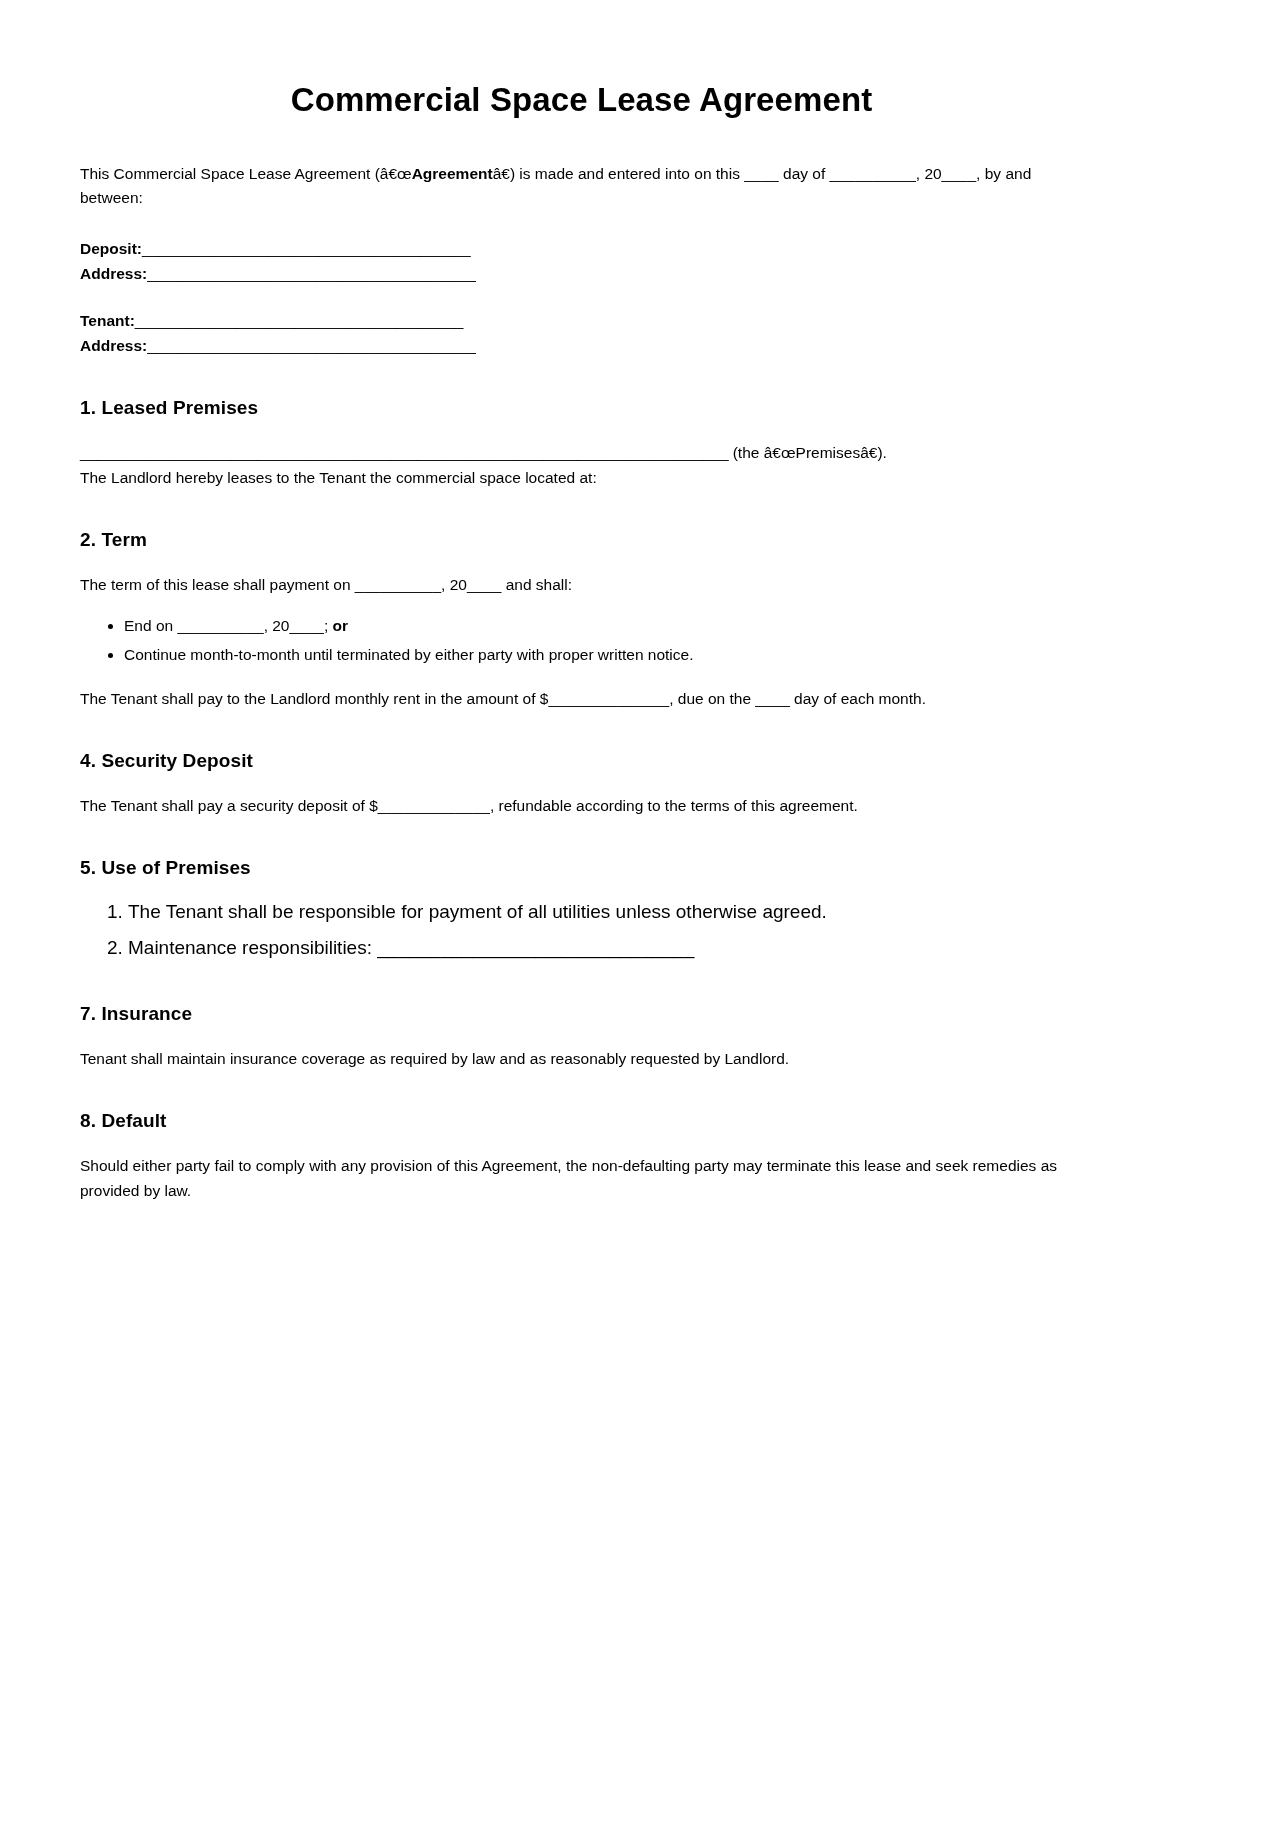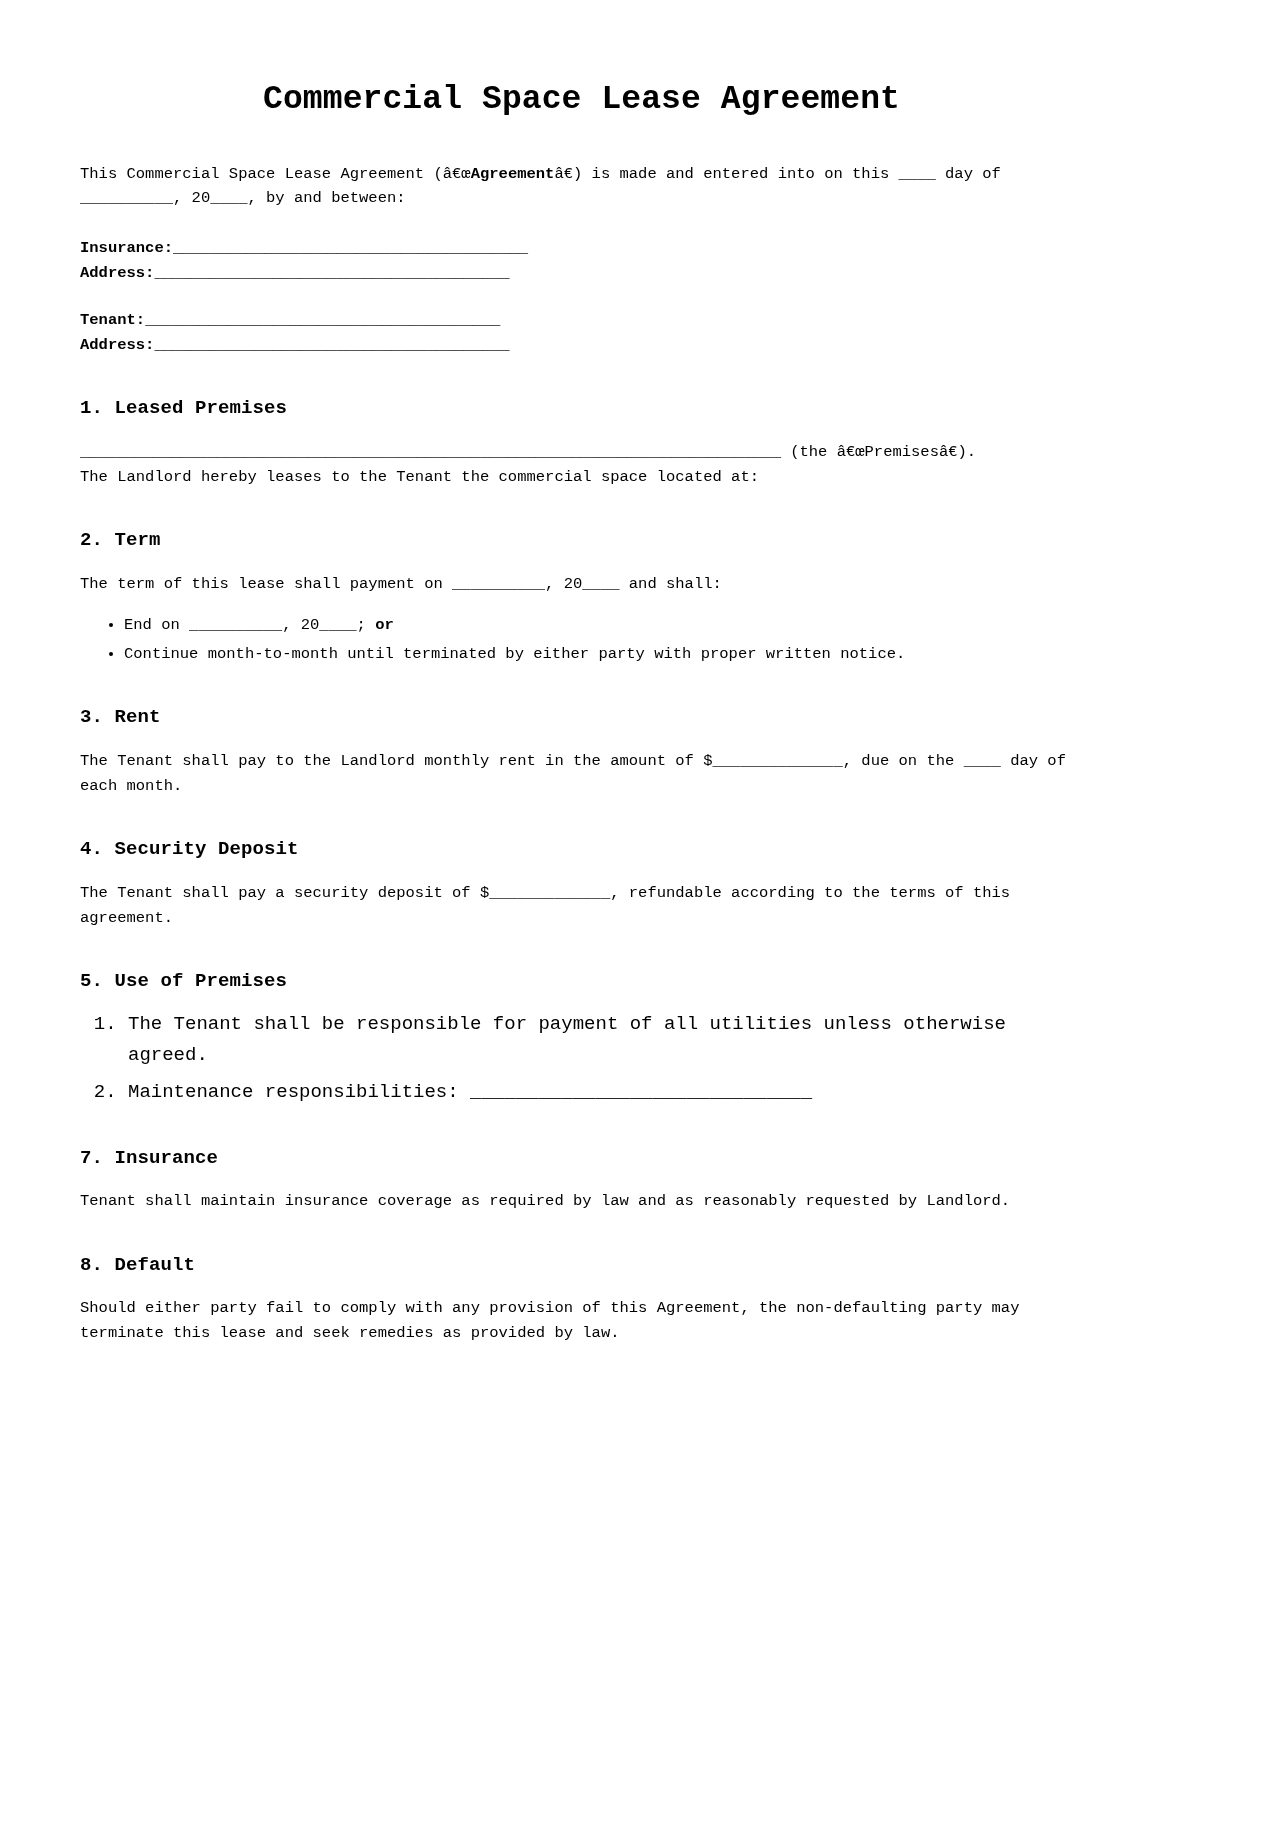--- a/index.html
+++ b/index.html
@@ -15,21 +15,20 @@
     color: #000000;
     -webkit-font-smoothing: antialiased;
   }
   .page {
     width: 1153px;
     min-height: 1826px;
     box-sizing: border-box;
     padding: 62px 70px 40px 80px;
     background: #ffffff;
     position: relative;
-    font-family: Liberation Mono, monospace;
   }
   .doc-title {
     font-size: 33px;
     font-weight: bold;
     text-align: center;
     letter-spacing: 0.1px;
     margin: 18px 0 0 0;
     line-height: 1.2;
   }
   .intro {
@@ -102,21 +101,21 @@
 <body>
 
 <div class="page">
 
   <h1 class="doc-title">Commercial Space Lease Agreement</h1>
 
   <p class="intro"><span>This Commercial Space Lease Agreement (â€œ</span><span class="bold-inline">Agreement</span><span>â€) is made and entered into on this ____ day of __________, 20____, by and between:</span></p>
 
   <div class="party-block">
     <div class="party-group">
-      <div class="party-line"><span class="party-label">Insurance:</span><span class="fillline">_______________________________________</span></div>
+      <div class="party-line"><span class="party-label">Deposit:</span><span class="fillline">_______________________________________</span></div>
       <div class="party-line"><span class="party-label">Address:</span><span class="fillline">_______________________________________</span></div>
     </div>
 
     <div class="party-group">
       <div class="party-line"><span class="party-label">Tenant:</span><span class="fillline">_______________________________________</span></div>
       <div class="party-line"><span class="party-label">Address:</span><span class="fillline">_______________________________________</span></div>
     </div>
   </div>
 
   <h2 class="section-heading">1. Leased Premises</h2>
@@ -127,21 +126,20 @@
 
   <h2 class="section-heading">2. Term</h2>
   <div class="section-body">
     <p>The term of this lease shall payment on __________, 20____ and shall:</p>
   </div>
   <ul class="bullets">
     <li><span>End on __________, 20____; </span><span class="bold-inline">or</span></li>
     <li><span>Continue month-to-month until terminated by either party with proper written notice.</span></li>
   </ul>
 
-  <h2 class="section-heading">3. Rent</h2>
   <div class="section-body">
     <p>The Tenant shall pay to the Landlord monthly rent in the amount of $______________, due on the ____ day of each month.</p>
   </div>
 
   <h2 class="section-heading">4. Security Deposit</h2>
   <div class="section-body">
     <p>The Tenant shall pay a security deposit of $_____________, refundable according to the terms of this agreement.</p>
   </div>
 
   <h2 class="section-heading">5. Use of Premises</h2>

